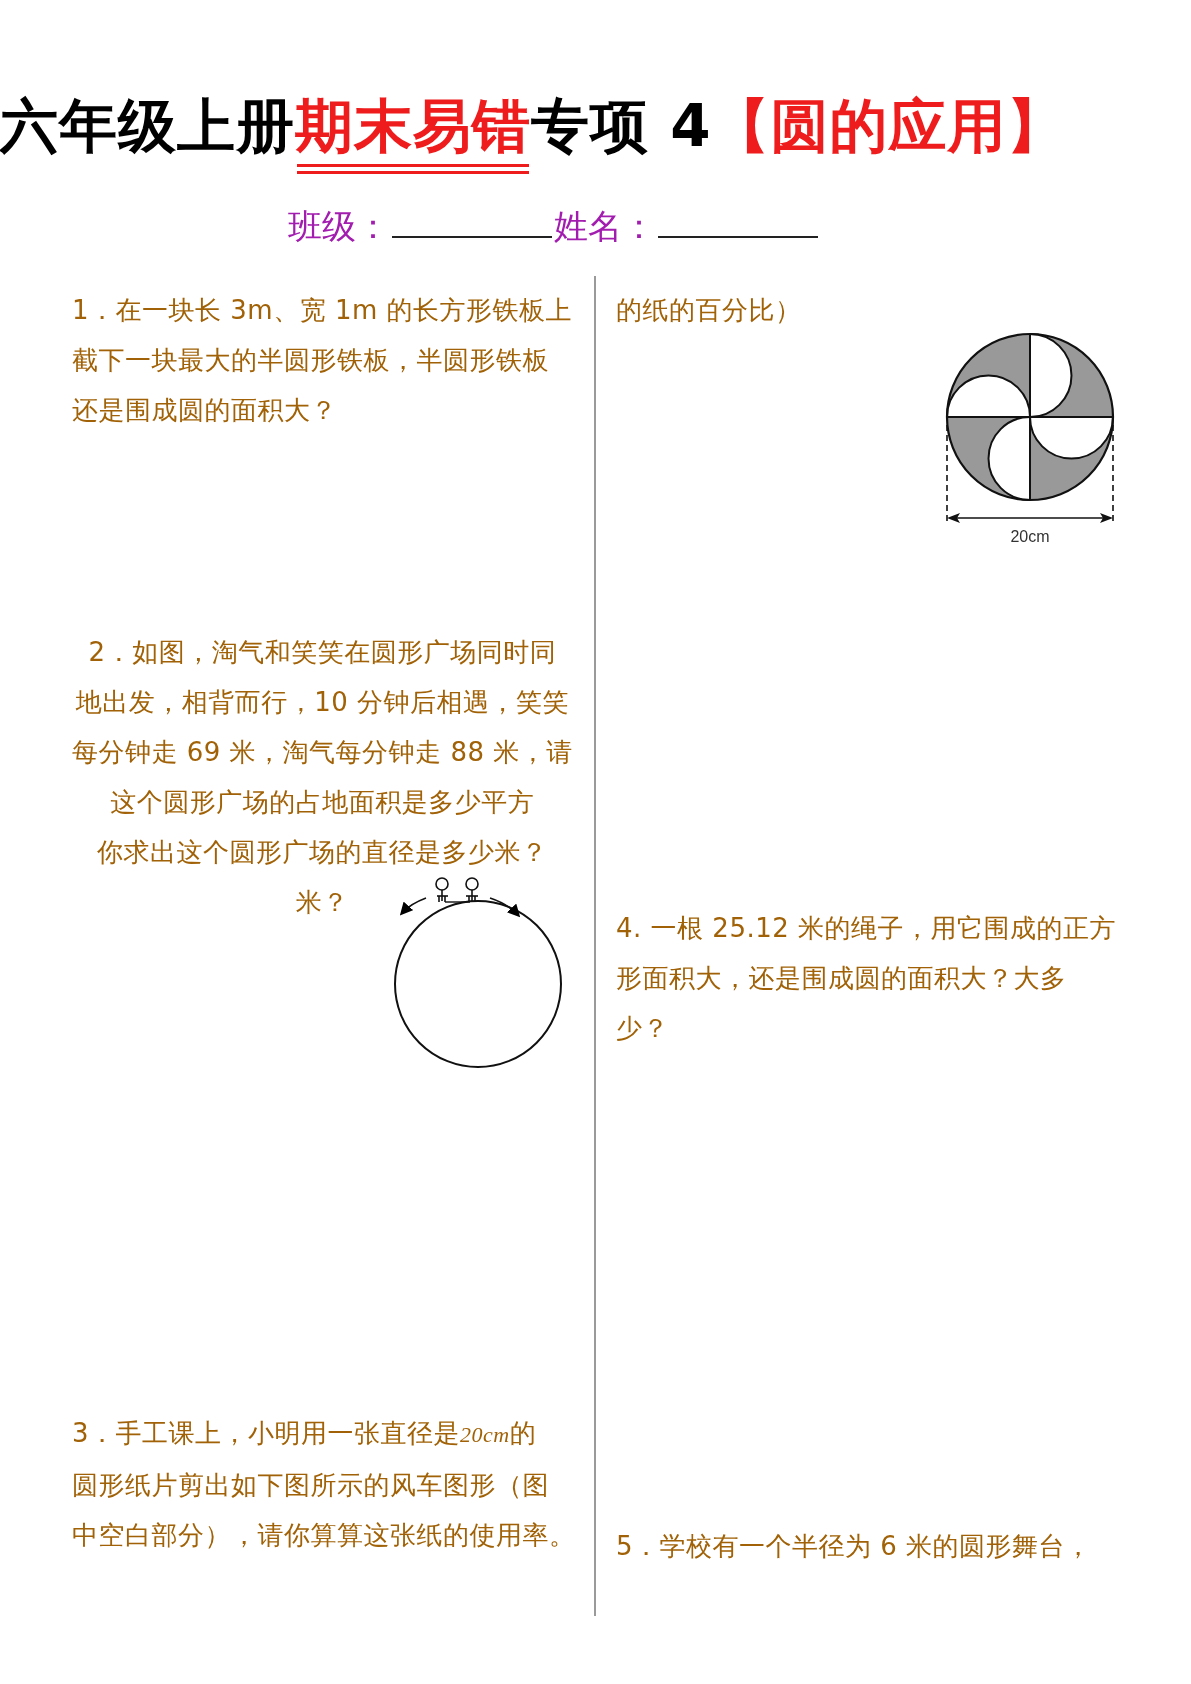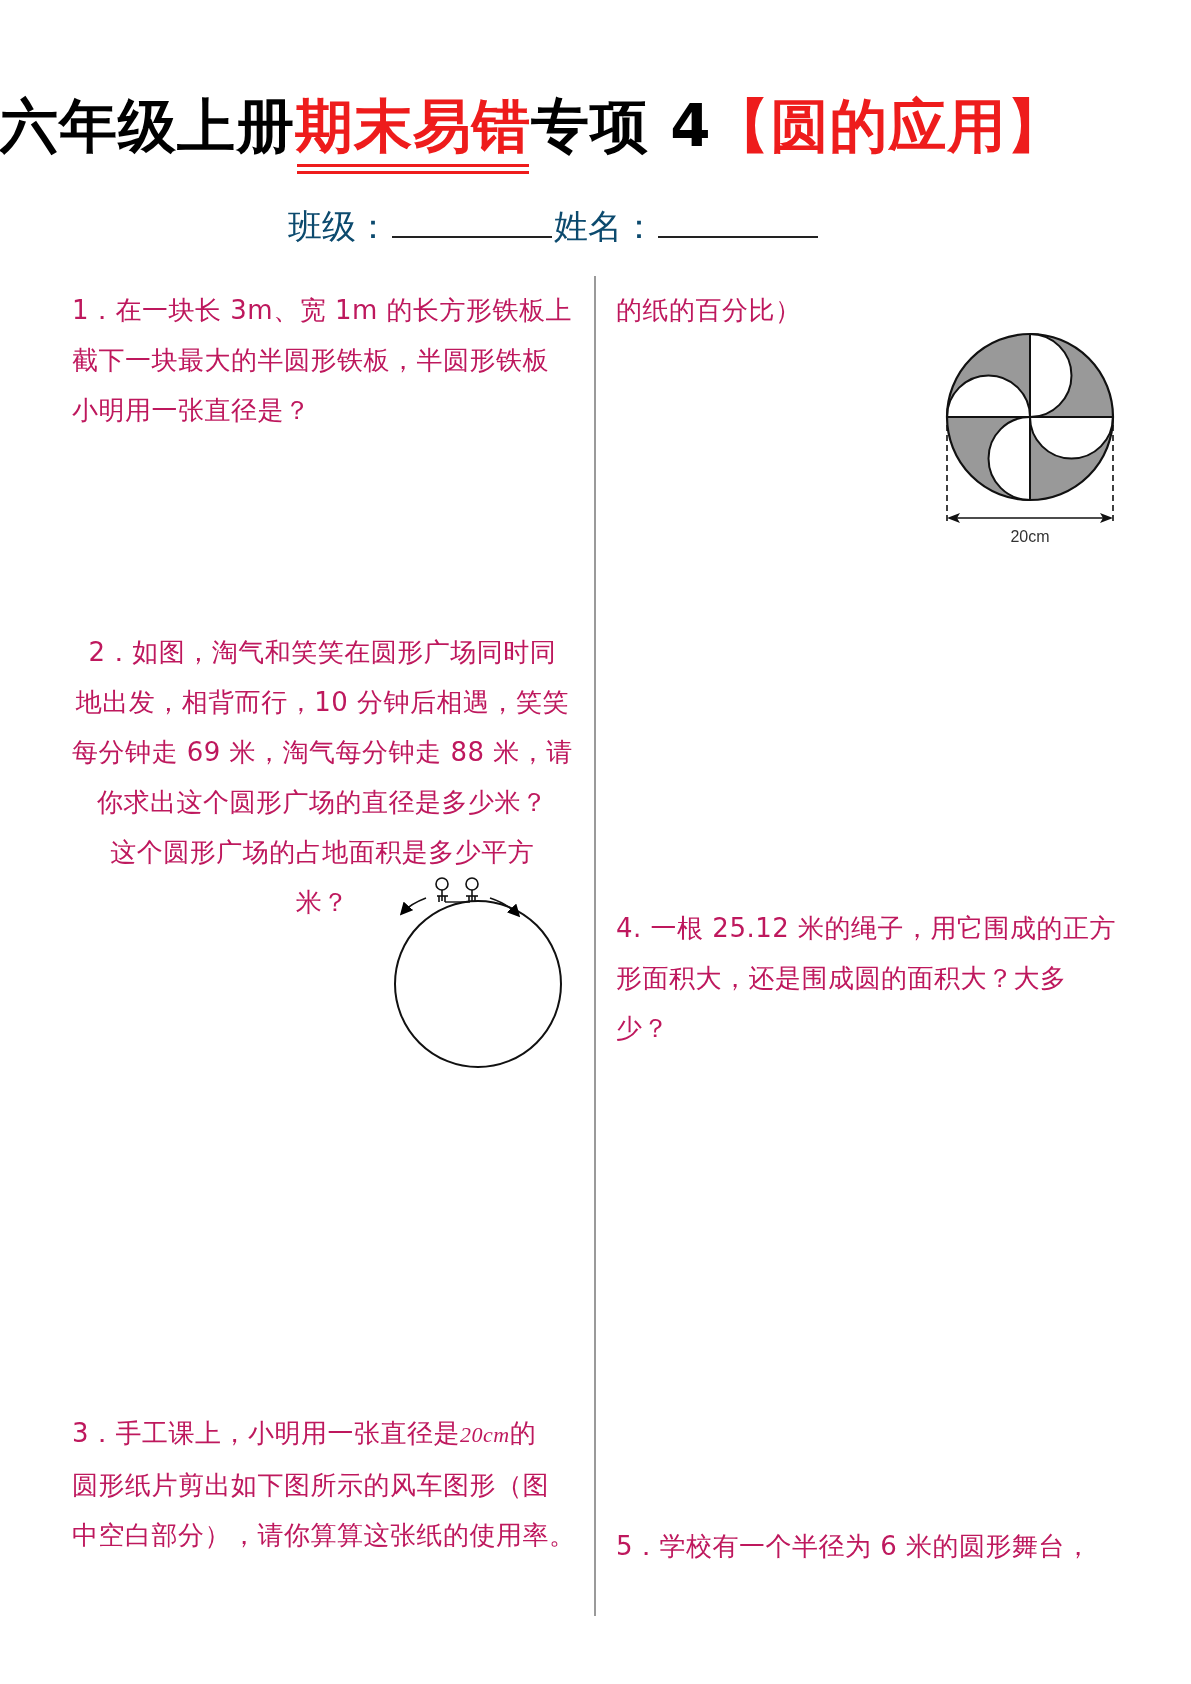--- a/index.html
+++ b/index.html
@@ -44,21 +44,21 @@
       border-bottom: 3px solid #ee1c1c;
       box-sizing: border-box;
     }
     .info-line {
       position: absolute;
       top: 200px;
       left: 288px;
       font-size: 34px;
       line-height: 50px;
       white-space: nowrap;
-      color: #0c4a6e;
+      color: #a21caf;
     }
     .info-line .blank {
       display: inline-block;
       width: 160px;
       border-bottom: 2px solid #222;
       height: 36px;
       vertical-align: baseline;
       margin: 0 2px;
     }
     .divider {
@@ -66,21 +66,21 @@
       left: 594px;
       top: 276px;
       width: 2px;
       height: 1340px;
       background: #9a9a9a;
     }
     .q {
       position: absolute;
       font-size: 26px;
       line-height: 50px;
-      color: #be185d;
+      color: #a16207;
       letter-spacing: 0.5px;
     }
     .q .line { display: block; white-space: nowrap; }
     .q .math { font-family: "Liberation Serif", serif; font-style: italic; font-size: 22px; }
     .q1 { left: 72px; top: 285px; }
     .q2 { left: 72px; top: 627px; text-align: center; }
     .q3 { left: 72px; top: 1408px; }
     .q3cont { left: 616px; top: 285px; }
     .q4 { left: 616px; top: 903px; }
     .q5 { left: 616px; top: 1521px; }
@@ -97,29 +97,29 @@
 
 <div class="info-line">
   <span>班级：</span><span class="blank"></span><span>姓名：</span><span class="blank"></span>
 </div>
 
 <div class="divider"></div>
 
 <div class="q q1">
   <span class="line">1．在一块长 3m、宽 1m 的长方形铁板上</span>
   <span class="line">截下一块最大的半圆形铁板，半圆形铁板</span>
-  <span class="line">小明用一张直径是？</span>
+  <span class="line">还是围成圆的面积大？</span>
 </div>
 
 <div class="q q2">
   <span class="line">2．如图，淘气和笑笑在圆形广场同时同</span>
   <span class="line">地出发，相背而行，10 分钟后相遇，笑笑</span>
   <span class="line">每分钟走 69 米，淘气每分钟走 88 米，请</span>
+  <span class="line">这个圆形广场的占地面积是多少平方</span>
   <span class="line">你求出这个圆形广场的直径是多少米？</span>
-  <span class="line">这个圆形广场的占地面积是多少平方</span>
   <span class="line">米？</span>
 </div>
 
 <svg class="fig fig-plaza" viewBox="0 0 180 200">
   <defs>
     <marker id="arr" markerWidth="8" markerHeight="8" refX="6" refY="4" orient="auto">
       <path d="M0,0 L8,4 L0,8 Z" fill="#000"></path>
     </marker>
   </defs>
   <circle cx="88" cy="112" r="83" fill="none" stroke="#111" stroke-width="2"></circle>

